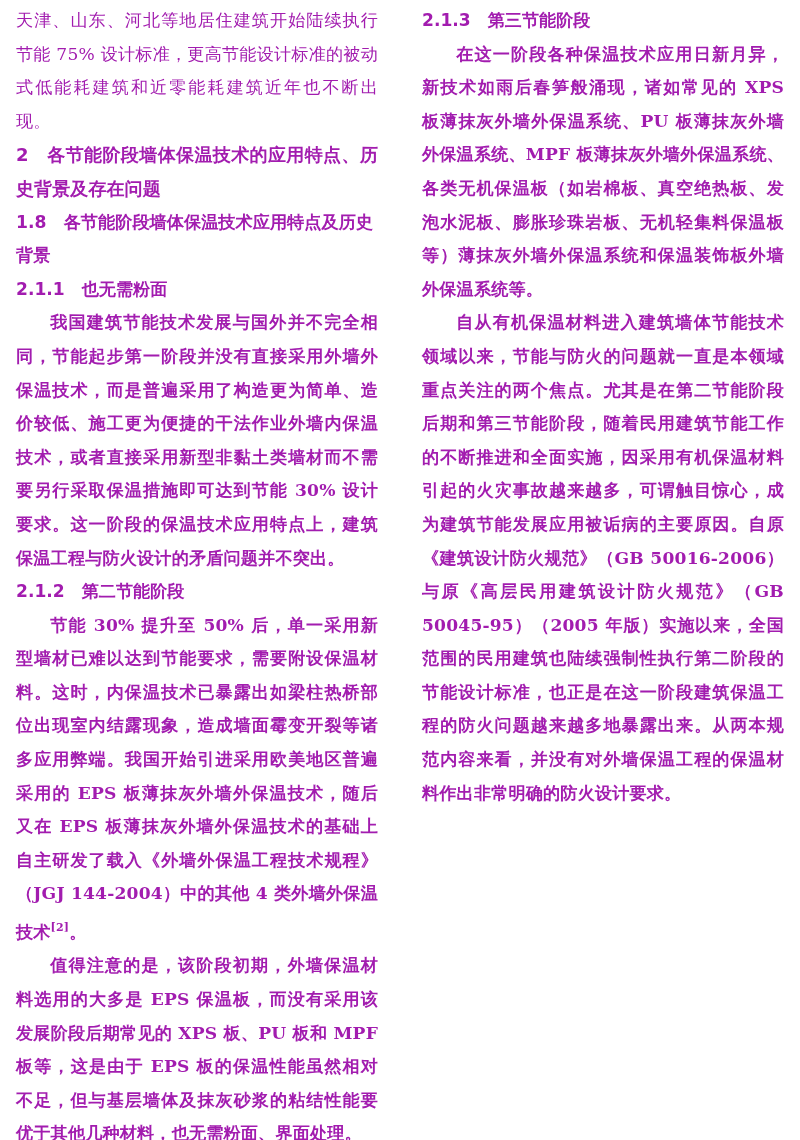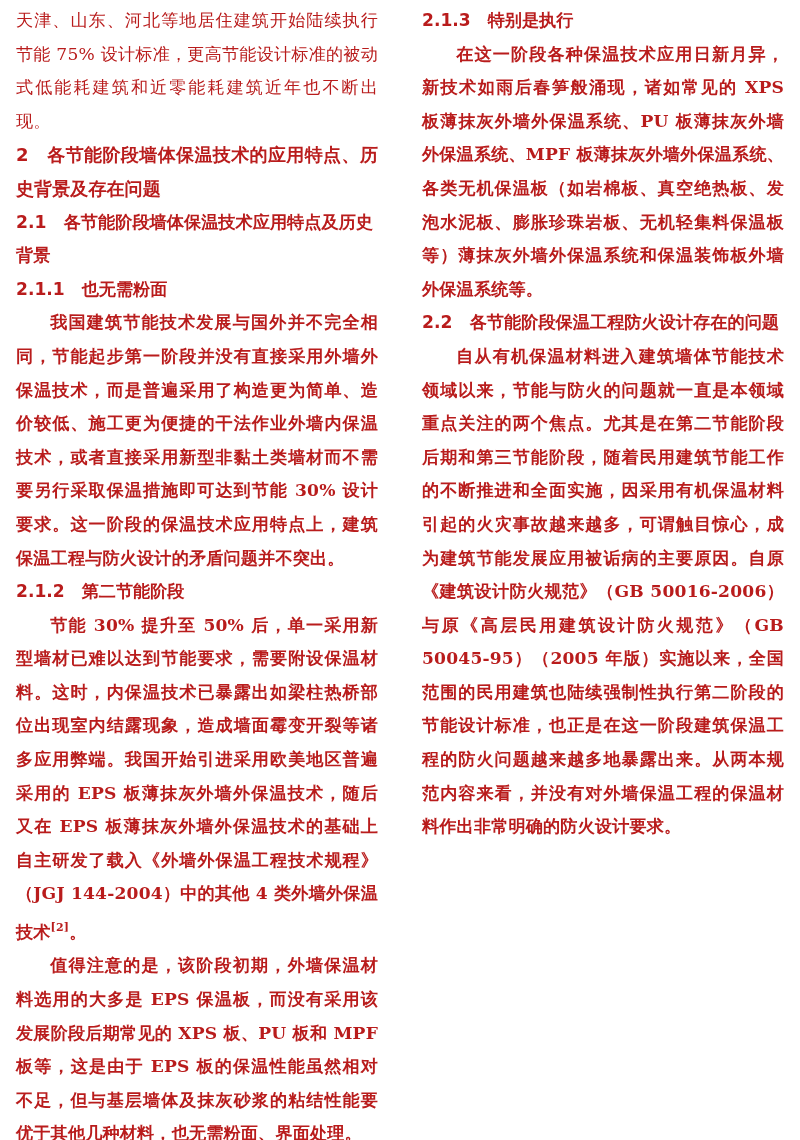--- a/index.html
+++ b/index.html
@@ -7,21 +7,21 @@
     padding: 0;
     background: #ffffff;
   }
   .page {
     width: 800px;
     height: 1140px;
     box-sizing: border-box;
     position: relative;
     background: #ffffff;
     font-family: "DejaVu Serif", "Liberation Serif", serif;
-    color: #b91c1c;
+    color: #a21caf;
     overflow: hidden;
   }
   .columns {
     display: flex;
     width: 100%;
     height: 100%;
     box-sizing: border-box;
     padding: 4px 16px 0 16px;
   }
   .col {
@@ -77,31 +77,30 @@
 </style>
 </head>
 <body>
 
 <div class="page">
   <div class="columns">
 
     <div class="col col-left">
       <p class="body-text">天津、山东、河北等地居住建筑开始陆续执行节能 75% 设计标准，更高节能设计标准的被动式低能耗建筑和近零能耗建筑近年也不断出现。</p>
       <h2 class="h-sec">2　各节能阶段墙体保温技术的应用特点、历史背景及存在问题</h2>
-      <h3 class="h-sub">2.1　各节能阶段墙体保温技术应用特点及历史背景</h3>
+      <h3 class="h-sub">1.8　各节能阶段墙体保温技术应用特点及历史背景</h3>
       <h4 class="h-subsub">2.1.1　也无需粉面</h4>
       <p class="body-text indent">我国建筑节能技术发展与国外并不完全相同，节能起步第一阶段并没有直接采用外墙外保温技术，而是普遍采用了构造更为简单、造价较低、施工更为便捷的干法作业外墙内保温技术，或者直接采用新型非黏土类墙材而不需要另行采取保温措施即可达到节能 30% 设计要求。这一阶段的保温技术应用特点上，建筑保温工程与防火设计的矛盾问题并不突出。</p>
       <h4 class="h-subsub">2.1.2　第二节能阶段</h4>
       <p class="body-text indent"><span>节能 30% 提升至 50% 后，单一采用新型墙材已难以达到节能要求，需要附设保温材料。这时，内保温技术已暴露出如梁柱热桥部位出现室内结露现象，造成墙面霉变开裂等诸多应用弊端。我国开始引进采用欧美地区普遍采用的 EPS 板薄抹灰外墙外保温技术，随后又在 EPS 板薄抹灰外墙外保温技术的基础上自主研发了载入《外墙外保温工程技术规程》（JGJ 144-2004）中的其他 4 类外墙外保温技术</span><span class="sup">[2]</span><span>。</span></p>
       <p class="body-text indent">值得注意的是，该阶段初期，外墙保温材料选用的大多是 EPS 保温板，而没有采用该发展阶段后期常见的 XPS 板、PU 板和 MPF 板等，这是由于 EPS 板的保温性能虽然相对不足，但与基层墙体及抹灰砂浆的粘结性能要优于其他几种材料，也无需粉面、界面处理。</p>
 
     </div>
 
     <div class="col col-right">
-      <h4 class="h-subsub">2.1.3　特别是执行</h4>
+      <h4 class="h-subsub">2.1.3　第三节能阶段</h4>
       <p class="body-text indent">在这一阶段各种保温技术应用日新月异，新技术如雨后春笋般涌现，诸如常见的 XPS 板薄抹灰外墙外保温系统、PU 板薄抹灰外墙外保温系统、MPF 板薄抹灰外墙外保温系统、各类无机保温板（如岩棉板、真空绝热板、发泡水泥板、膨胀珍珠岩板、无机轻集料保温板等）薄抹灰外墙外保温系统和保温装饰板外墙外保温系统等。</p>
-      <h3 class="h-sub">2.2　各节能阶段保温工程防火设计存在的问题</h3>
       <p class="body-text indent">自从有机保温材料进入建筑墙体节能技术领域以来，节能与防火的问题就一直是本领域重点关注的两个焦点。尤其是在第二节能阶段后期和第三节能阶段，随着民用建筑节能工作的不断推进和全面实施，因采用有机保温材料引起的火灾事故越来越多，可谓触目惊心，成为建筑节能发展应用被诟病的主要原因。自原《建筑设计防火规范》（GB 50016-2006）与原《高层民用建筑设计防火规范》（GB 50045-95）（2005 年版）实施以来，全国范围的民用建筑也陆续强制性执行第二阶段的节能设计标准，也正是在这一阶段建筑保温工程的防火问题越来越多地暴露出来。从两本规范内容来看，并没有对外墙保温工程的保温材料作出非常明确的防火设计要求。</p>
 
     </div>
 
   </div>
 </div>
 
 </body></html>

